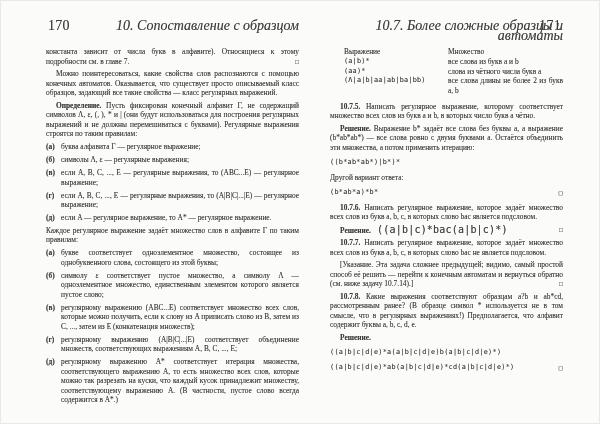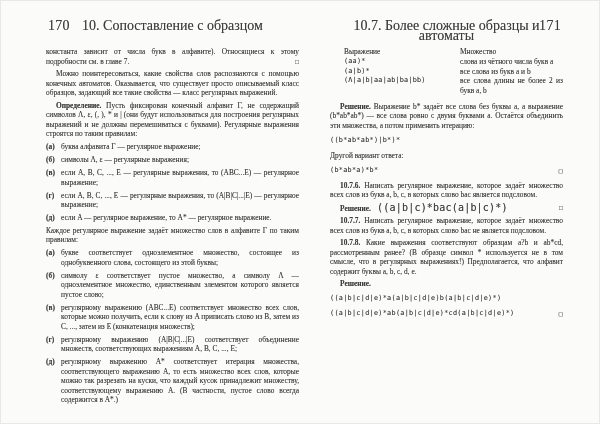--- a/index.html
+++ b/index.html
@@ -16,21 +16,21 @@
     text-shadow: 0 0 0.35px rgba(80,80,80,0.55);
   }
   .page { position:absolute; top:21px; }
   .page-left  { left:46px;  width:253px; }
   .page-right { left:330px; width:233px; }
 
   .pagehead { position:relative; font-size:14px; line-height:10px; height:10px; margin-bottom:16px; }
   .pagehead .pnum { position:absolute; top:0; font-style:normal; letter-spacing:0.3px; }
   .page-left  .pnum { left:2px; }
   .page-right .pnum { right:2px;text-align:center; }
-  .pagehead .ptitle { display:block; text-align:center; }
+  .pagehead .ptitle { display:block; text-align:right; font-style:italic; }
 
   .body { font-size:7.4px; line-height:9.5px; text-align:justify; }
 
   p.blk { margin-top:3px; }
   p.ind { text-indent:10px; }
   b { font-weight:bold; }
 
   .item { display:flex; margin-top:3.5px; }
   .item .lbl { width:15px; flex:none; font-weight:bold; }
   .item .txt { flex:1; text-align:justify; }
@@ -42,21 +42,21 @@
   .formula {
     position:relative; text-align:left;
     font-family:"DejaVu Sans Mono",monospace;
     font-size:6.8px; letter-spacing:0.3px;
     margin:5.5px 0;
   }
   .formula .qed-abs { position:absolute; right:0; top:1px; font-size:6.5px; color:#555; }
 
   .tbl { margin:5px 0 6px 14px; }
   .tbl .row { display:flex; line-height:9.8px; }
-  .tbl .c1 { width:116px; flex:none; }
+  .tbl .c1 { width:104px; flex:none; }
   .tbl .c1.mono { font-size:6.8px; }
   .tbl .c2 { flex:1; }
   .tbl .hdr .c1, .tbl .hdr .c2 { font-family:"Liberation Serif","DejaVu Serif",serif; font-size:7.4px; }
 </style>
 </head>
 <body>
 
 <div class="spread">
 
   <div class="page page-left">
@@ -131,33 +131,36 @@
     </div>
     <div class="body">
 
 
       <div class="tbl">
         <div class="row hdr">
           <span class="c1">Выражение</span>
           <span class="c2">Множество</span>
         </div>
         <div class="row">
+          <span class="c1 mono">(a|b)*</span>
+          <span class="c2">все слова из букв a и b</span>
+        </div>
+        <div class="row">
           <span class="c1 mono">(aa)*</span>
           <span class="c2">слова из чётного числа букв a</span>
-        </div>
-        <div class="row">
-          <span class="c1 mono">(a|b)*</span>
-          <span class="c2">все слова из букв a и b</span>
         </div>
         <div class="row">
           <span class="c1 mono">(Λ|a|b|aa|ab|ba|bb)</span>
           <span class="c2">все слова длины не более 2 из букв a, b</span>
         </div>
       </div>
 
+      <p class="blk ind">
+        <b>10.7.5.</b><span> Написать регулярное выражение, которому соответствует множество всех слов из букв a и b, в которых число букв a чётно.</span>
+      </p>
 
       <p class="blk ind">
         <b>Решение.</b><span> Выражение b* задаёт все слова без буквы a, а выражение (b*ab*ab*) — все слова ровно с двумя буквами a. Остаётся объединить эти множества, а потом применить итерацию:</span>
       </p>
 
       <div class="formula">((b*ab*ab*)|b*)*</div>
 
       <p class="blk">Другой вариант ответа:</p>
 
       <div class="formula">
@@ -170,20 +173,24 @@
       </p>
 
       <p class="blk ind">
         <span class="qed">□</span><b>Решение.</b><span class="mono"> ((a|b|c)*bac(a|b|c)*)</span>
       </p>
 
       <p class="blk ind">
         <b>10.7.7.</b><span> Написать регулярное выражение, которое задаёт множество всех слов из букв a, b, c, в которых слово bac не является подсловом.</span>
       </p>
 
+      <p class="blk ind">
+        <span>[Указание. Эта задача сложнее предыдущей; видимо, самый простой способ её решить — перейти к конечным автоматам и вернуться обратно (см. ниже задачу 10.7.14).]</span>
+        <span class="qed">□</span>
+      </p>
 
 
       <p class="blk ind">
         <b>10.7.8.</b><span> Какие выражения соответствуют образцам a?b и ab*cd, рассмотренным ранее? (В образце символ * используется не в том смысле, что в регулярных выражениях!) Предполагается, что алфавит содержит буквы a, b, c, d, e.</span>
       </p>
 
       <p class="blk ind">
         <b>Решение.</b>
       </p>
 

